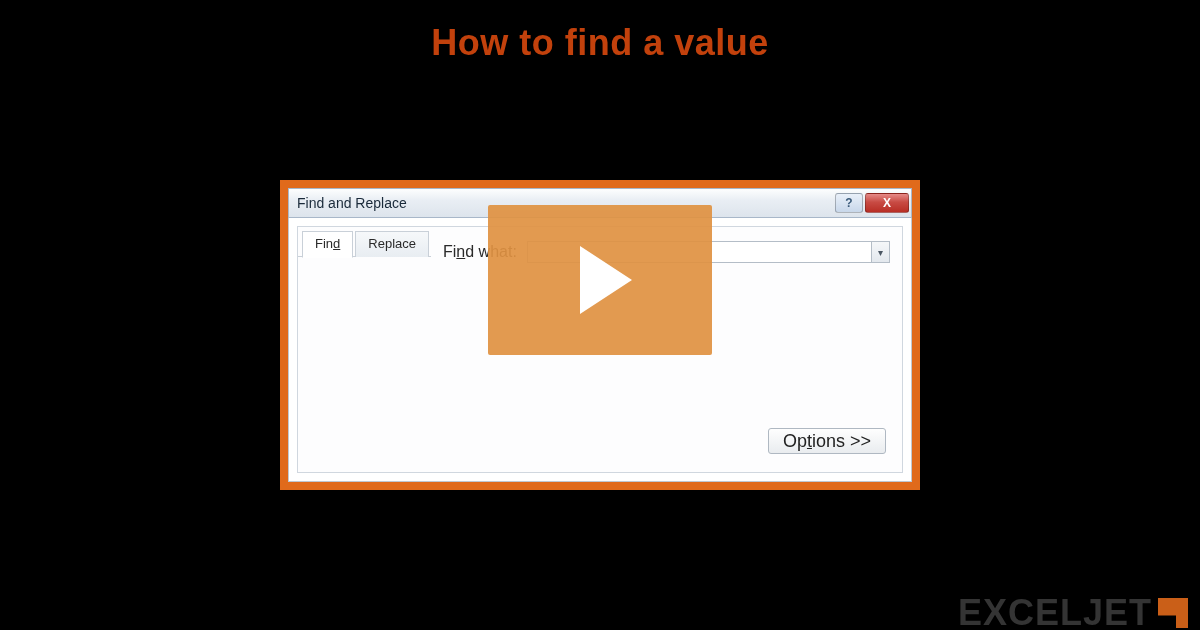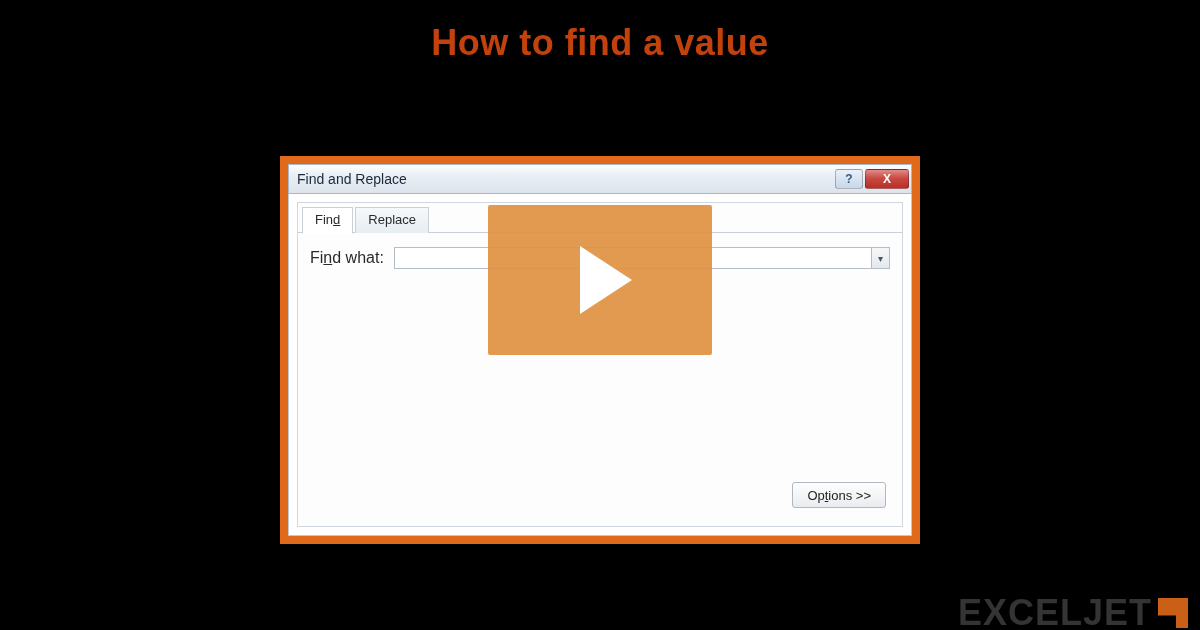--- a/index.html
+++ b/index.html
@@ -15,23 +15,23 @@
     color: #c2410c;
     font-size: 36px;
     font-weight: 700;
     text-align: center;
     padding-top: 22px;
     letter-spacing: 0.5px;
   }
   .frame {
     position: absolute;
     left: 280px;
-    top: 156px;
+    top: 180px;
     width: 640px;
-    height: 388px;
+    height: 310px;
     border: 8px solid #e06a1b;
   }
   .dialog {
     width: 100%;
     height: 100%;
     background: #f0f0f0;
     display: flex;
     flex-direction: column;
   }
   
@@ -78,21 +78,21 @@
     padding: 8px;
     display: flex;
     flex-direction: column;
   }
   .inner {
     flex: 1;
     border: 1px solid #d0d7df;
     background: #fdfdfe;
     padding: 0;
     display: flex;
-    flex-direction: column;
+    flex-direction: row;
   }
   
   .tabrow {
     display: flex;
     align-items: flex-end;
     height: 30px;
     padding-left: 4px;
     position: relative;
   }
   .tabrow::after {
@@ -164,21 +164,21 @@
   }
   .options-row {
     margin-top: auto;
     display: flex;
     justify-content: flex-end;
     padding: 8px 4px 10px 4px;
   }
   .btn {
     height: 26px;
     padding: 0 14px;
-    font-size: 13px;
+    font-size: 18px;
     color: #222;
     background: linear-gradient(#fefefe, #e9ecef);
     border: 1px solid #afb8c2;
     border-radius: 3px;
     cursor: default;
     display: inline-flex;
     align-items: center;
     justify-content: center;
   }
   .btn .u { text-decoration: underline; }

